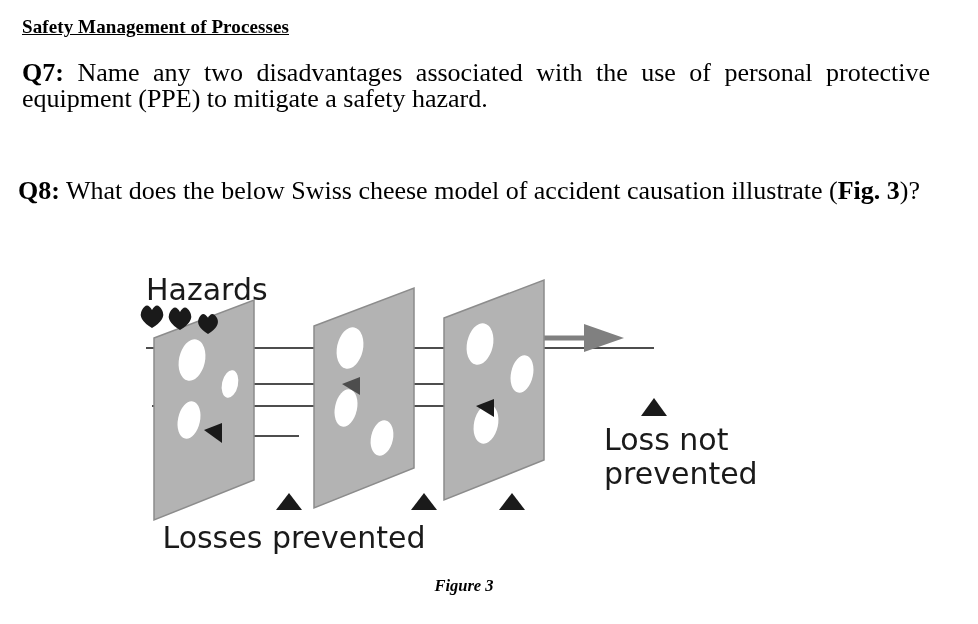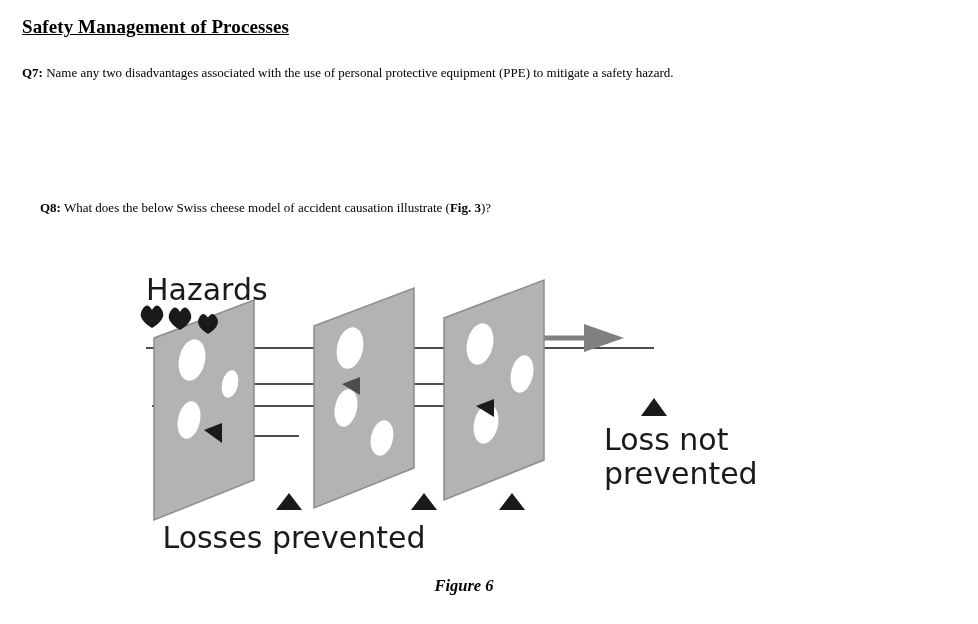--- a/index.html
+++ b/index.html
@@ -27,34 +27,33 @@
     top: 16px;
     font-family: "Liberation Serif", serif;
     font-weight: bold;
     font-size: 19px;
     text-decoration: underline;
     letter-spacing: 0.1px;
   }
   .question {
     position: absolute;
     font-family: "Liberation Serif", serif;
-    font-size: 13px;
+    font-size: 26px;
     line-height: 26px;
     text-align: justify;
   }
   .q7 {
     left: 22px;
     top: 60px;
     width: 908px;
   }
   .q8 {
-    left: 40px;
+    left: 18px;
     top: 178px;
     width: 908px;
-    margin-top: 17px;
   }
   .q-label {
     font-weight: bold;
   }
   .bold-inline {
     font-weight: bold;
   }
   .figure-wrap {
     position: absolute;
     left: 114px;
@@ -162,16 +161,16 @@
 
       <text class="lbl" x="180" y="300" text-anchor="middle">Losses prevented</text>
 
       <g>
         <path d="M 540 150 L 553 168 L 527 168 Z" fill="#1a1a1a"></path>
       </g>
       <text class="lbl" x="490" y="202">Loss not</text>
       <text class="lbl" x="490" y="236">prevented</text>
     </svg>
 
-    <div class="figure-caption">Figure 6</div>
+    <div class="figure-caption">Figure 3</div>
   </div>
 
 </div>
 
 </body></html>

